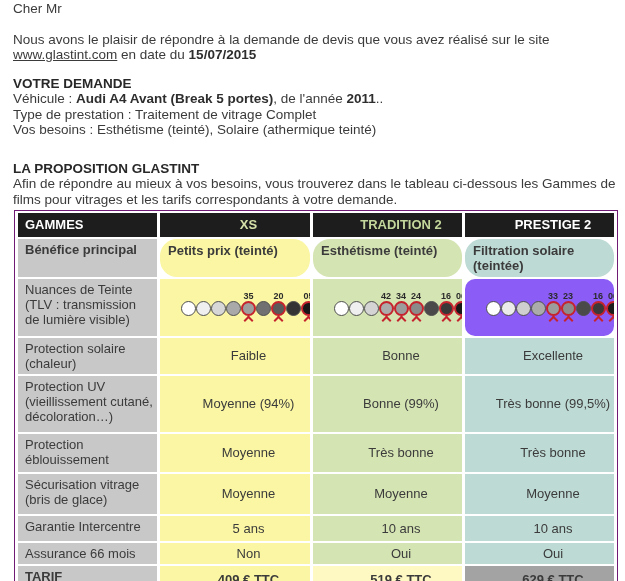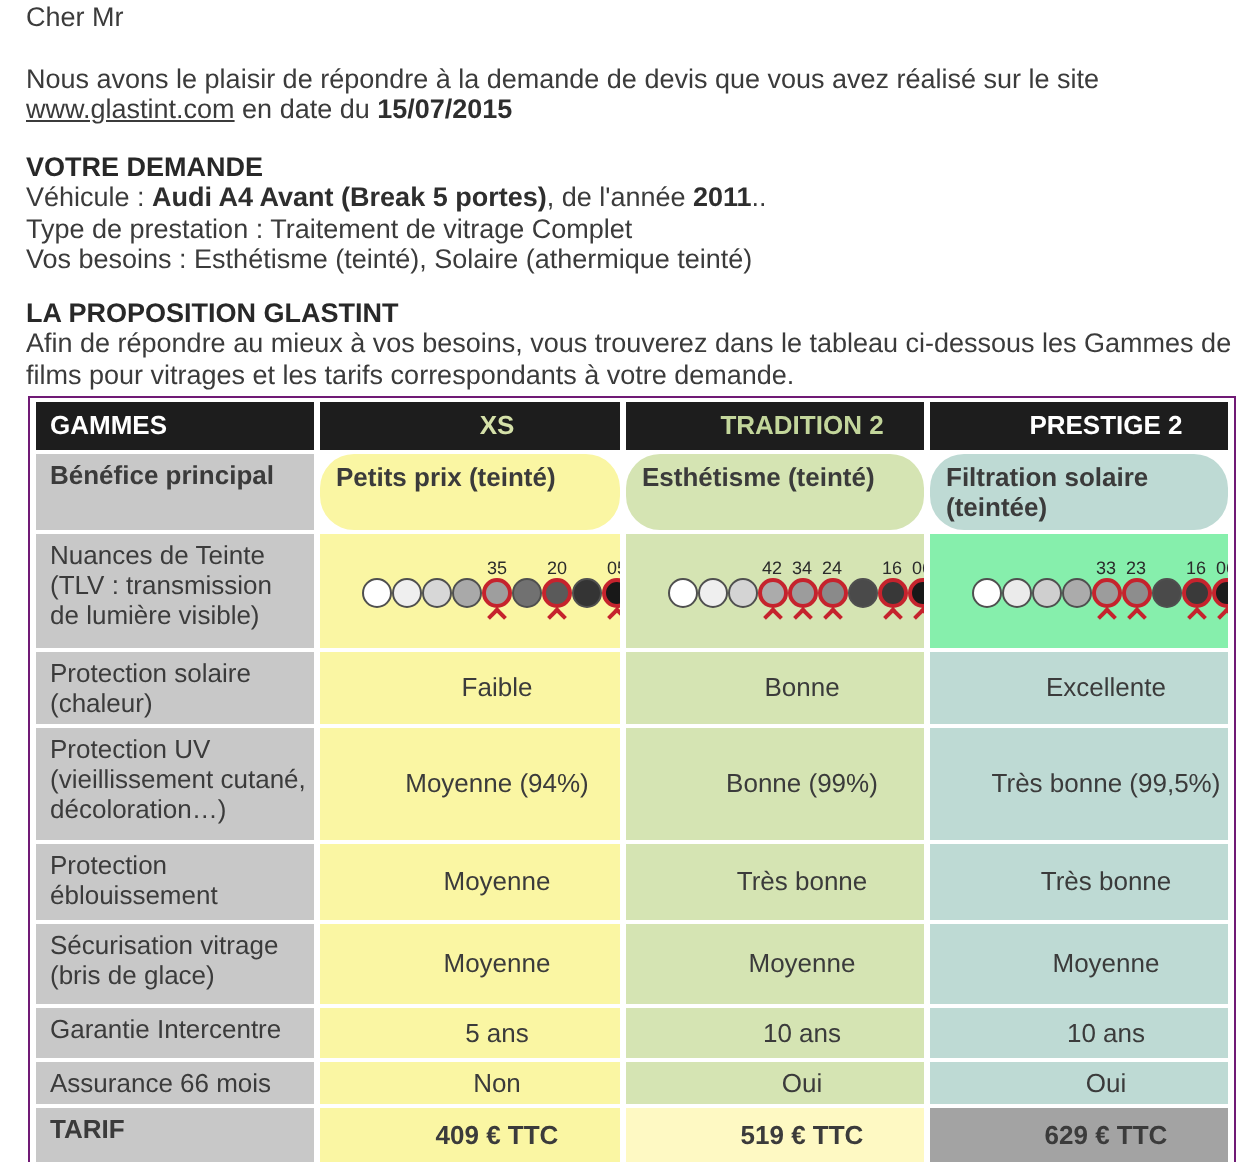--- a/index.html
+++ b/index.html
@@ -2,21 +2,21 @@
 <html style="--ring: #c5232d; --headbg: #1d1d1d;"><head>
 <meta charset="utf-8">
 <style>
   html,body{margin:0;padding:0;background:#fff;width:625px;height:581px;overflow:hidden;}
   body{font-family:"Liberation Sans", sans-serif;color:#3b3b3b;}
   .page{padding:1px 8px 0 13px;font-size:13.5px;line-height:15.5px;}
   .page p{margin:0;}
   p.salutation{margin-bottom:15px;}
   p.intro{margin-bottom:13px;}
   p.h{font-weight:bold;color:#282828;margin-top:12px;}
-  p.h2{font-weight:bold;color:#282828;margin-top:11px;}
+  p.h2{font-weight:bold;color:#282828;margin-top:23px;}
   b,strong{color:#2e2e2e;}
   a{color:#3b3b3b;text-decoration:underline;cursor:pointer;}
   table#ptable{border-collapse:separate;border-spacing:3px 2px;table-layout:fixed;
     width:603px;margin-left:1px;margin-top:3px;border:1px solid #701a75;background:#fff;}
   #ptable th,#ptable td{box-sizing:border-box;font-size:13px;overflow:hidden;padding-left:28px;}
   #ptable th{background:var(--headbg);font-weight:bold;height:24px;text-align:center;}
   #ptable th.hl{text-align:left;padding-left:7px;}
   #ptable td.lab{vertical-align:top;text-align:left;padding:3px 4px 2px 7px;line-height:15px;}
   #ptable td.lab.b{font-weight:bold;}
   #ptable td.val{vertical-align:middle;text-align:center;}
@@ -27,21 +27,21 @@
   #ptable tbody tr:nth-child(3) td{height:36px;}
   #ptable tbody tr:nth-child(4) td{height:56px;}
   #ptable tbody tr:nth-child(5) td{height:38px;}
   #ptable tbody tr:nth-child(6) td{height:40px;}
   #ptable tbody tr:nth-child(7) td{height:25px;}
   #ptable tbody tr:nth-child(8) td{height:21px;}
   #ptable tbody tr:nth-child(9) td{height:27px;}
   td.tintcell{vertical-align:middle;}
   .strip{display:flex;justify-content:center;align-items:flex-start;}
   .tint{width:16px;display:flex;flex-direction:column;align-items:center;}
-  .tlv{height:10px;line-height:10px;font-size:9px;font-weight:normal;color:#2b2b2b;}
+  .tlv{height:10px;line-height:10px;font-size:9px;font-weight:bold;color:#2b2b2b;}
   .dot{width:13px;height:13px;border:1px solid #4f4f4f;border-radius:50%;}
   .dot.sel{width:11px;height:11px;border:2px solid var(--ring);}
   .caret{height:8px;display:flex;justify-content:center;align-items:flex-start;}
   .chev{display:block;width:5px;height:5px;border-top:2px solid var(--ring);
         border-left:2px solid var(--ring);transform:rotate(45deg);margin-top:1px;}
 </style>
 </head>
 <body>
 
 <div class="page">
@@ -190,21 +190,21 @@
               </div>
               <div class="tint">
                 <div class="tlv">06</div>
                 <div class="dot sel" style="background: rgb(24, 24, 24);"></div>
                 <div class="caret">
                   <span class="chev"></span>
                 </div>
               </div>
             </div>
           </td>
-          <td class="tintcell" style="background: #86efac;">
+          <td class="tintcell" style="background: #8b5cf6; border-radius: 10px;">
             <div class="strip">
               <div class="tint">
                 <div class="tlv"></div>
                 <div class="dot" style="background: rgb(255, 255, 255);"></div>
                 <div class="caret"></div>
               </div>
               <div class="tint">
                 <div class="tlv"></div>
                 <div class="dot" style="background: rgb(235, 235, 235);"></div>
                 <div class="caret"></div>

